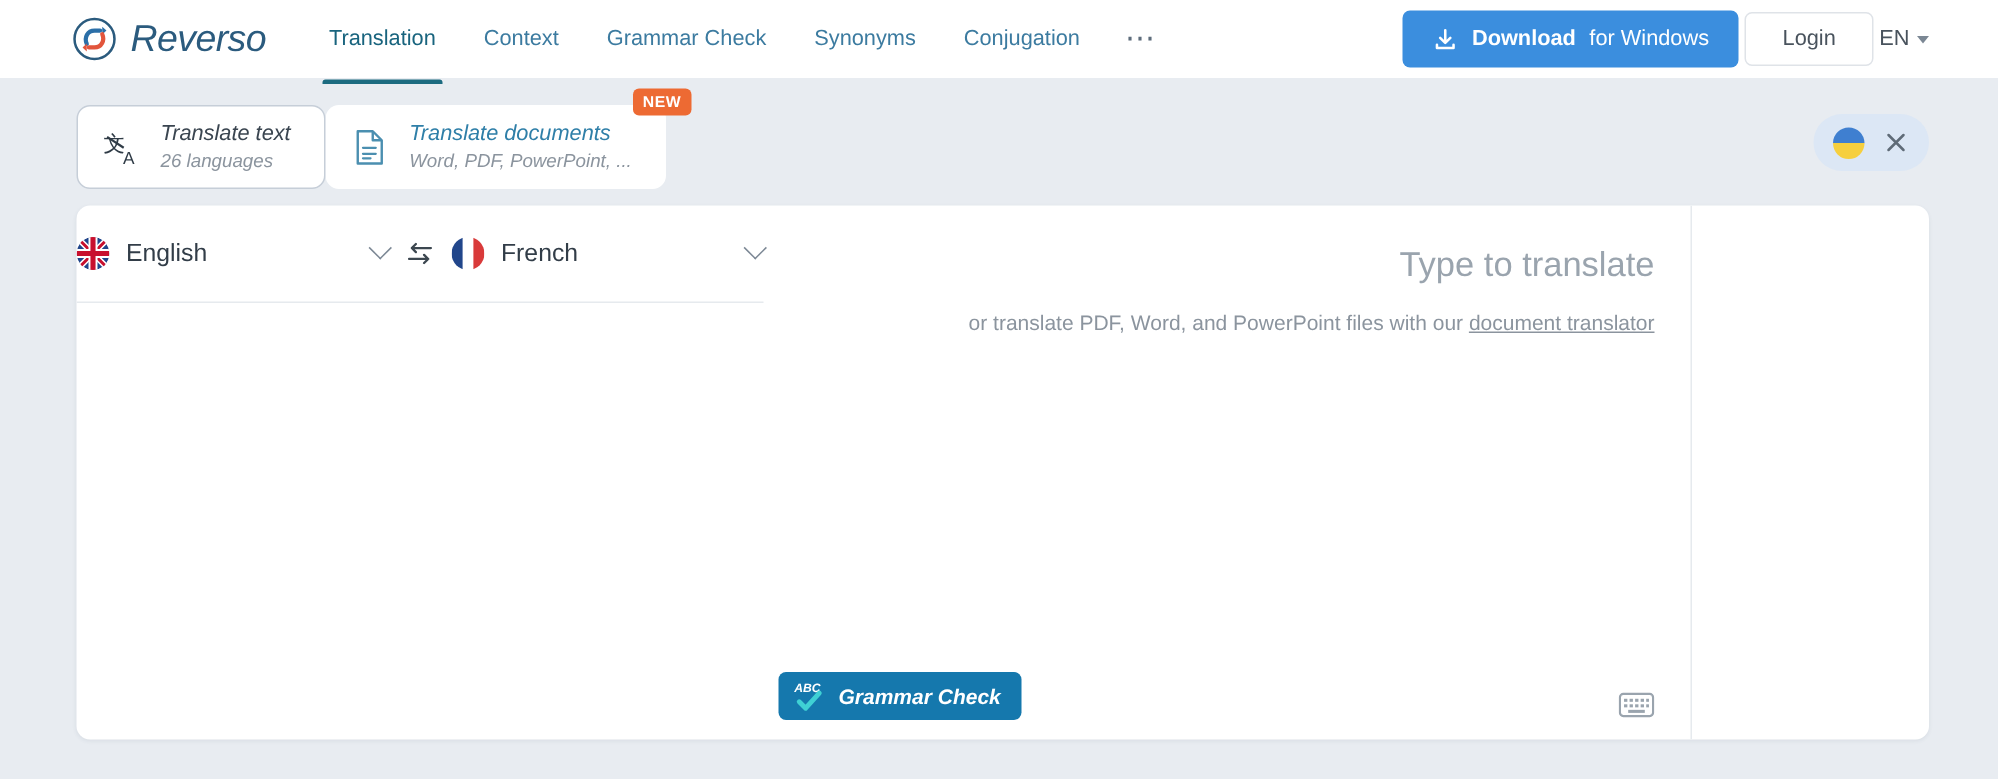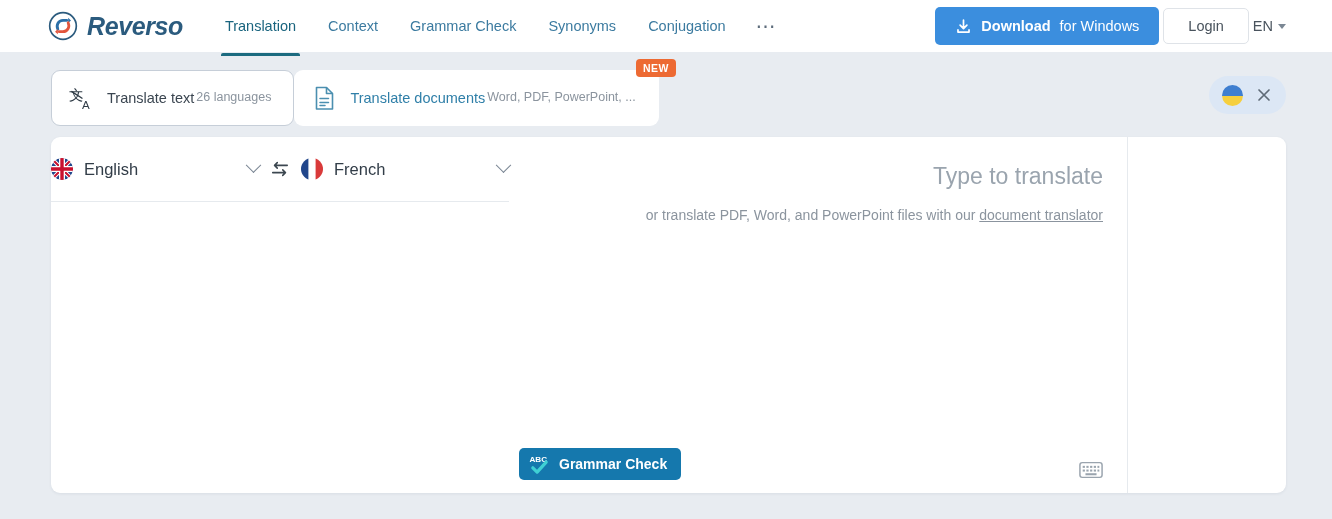--- a/index.html
+++ b/index.html
@@ -13,21 +13,21 @@
   
   .header {
     height: 52px; background: #ffffff;
     display: flex; align-items: center;
     padding: 0 46px 0 48px;
     position: relative;
   }
   .logo-wrap { display: flex; align-items: center; gap: 9px; margin-right: 26px; }
   .logo-mark { width: 30px; height: 30px; flex: none; }
   .logo-text {
-    font-size: 25px; font-weight: bold; font-style: italic;
+    font-size: 25px; font-weight: normal; font-style: italic;
     color: #2b5b7e; letter-spacing: -0.4px;
   }
 
   .nav { display: flex; align-items: center; height: 52px; }
   .nav-item {
     font-size: 14.5px; color: #3c7ba0;
     padding: 0 16px; height: 60px;
     display: flex; align-items: center;
     position: relative; cursor: pointer; white-space: nowrap;
   }
@@ -73,21 +73,21 @@
   }
   .mode-card {
     display: flex; align-items: center; gap: 13px;
     height: 56px; padding: 0 22px 0 16px;
     border-radius: 9px; cursor: pointer; position: relative;
   }
   .mode-card.active { background: #fff; border: 1px solid #c6ced8; }
   .mode-card.ghost { background: #fff; border: 1px solid transparent; }
   .mode-ic { width: 26px; height: 26px; flex: none; display: flex;
              align-items: center; justify-content: center; }
-  .mode-txt { display: flex; flex-direction: row; gap: 2px; }
+  .mode-txt { display: flex; flex-direction: column; gap: 2px; font-style: italic; }
   .mode-t1 { font-size: 14.5px; color: #3a4550; line-height: 1.15; }
   .mode-card.ghost .mode-t1 { color: #2f7fa8; }
   .mode-t2 { font-size: 12.5px; color: #8b949e; line-height: 1.15; }
   .new-badge {
     position: absolute; top: -12px; right: -18px;
     background: #ed6a33; color: #fff;
     font-size: 10.5px; font-weight: bold; letter-spacing: 0.4px;
     padding: 3px 7px; border-radius: 4px;
   }
 
@@ -141,21 +141,21 @@
   }
   .pane-dst { flex: 1; }
   .ph-big { font-size: 23px; color: #9aa4ae; line-height: 1.2; }
   .ph-sub { font-size: 14px; color: #8b949e; margin-top: 16px; }
   .ph-sub a { color: #8b949e; text-decoration: underline; cursor: pointer; }
 
   .gc-btn {
     position: absolute; left: 10px; bottom: 13px;
     display: flex; align-items: center; gap: 9px;
     background: #1578ad; border-radius: 5px;
-    height: 32px; padding: 0 14px 0 10px; cursor: pointer;
+    height: 32px; padding: 0 14px 0 10px; cursor: pointer; font-style: italic;
   }
   .gc-ic { width: 21px; height: 22px; flex: none; }
   .gc-label { font-size: 14px; font-weight: bold; color: #fff; }
   .kbd-btn {
     position: absolute; right: 24px; bottom: 14px;
     width: 24px; height: 18px; cursor: pointer;
   }
 </style>
 </head>
 <body>

